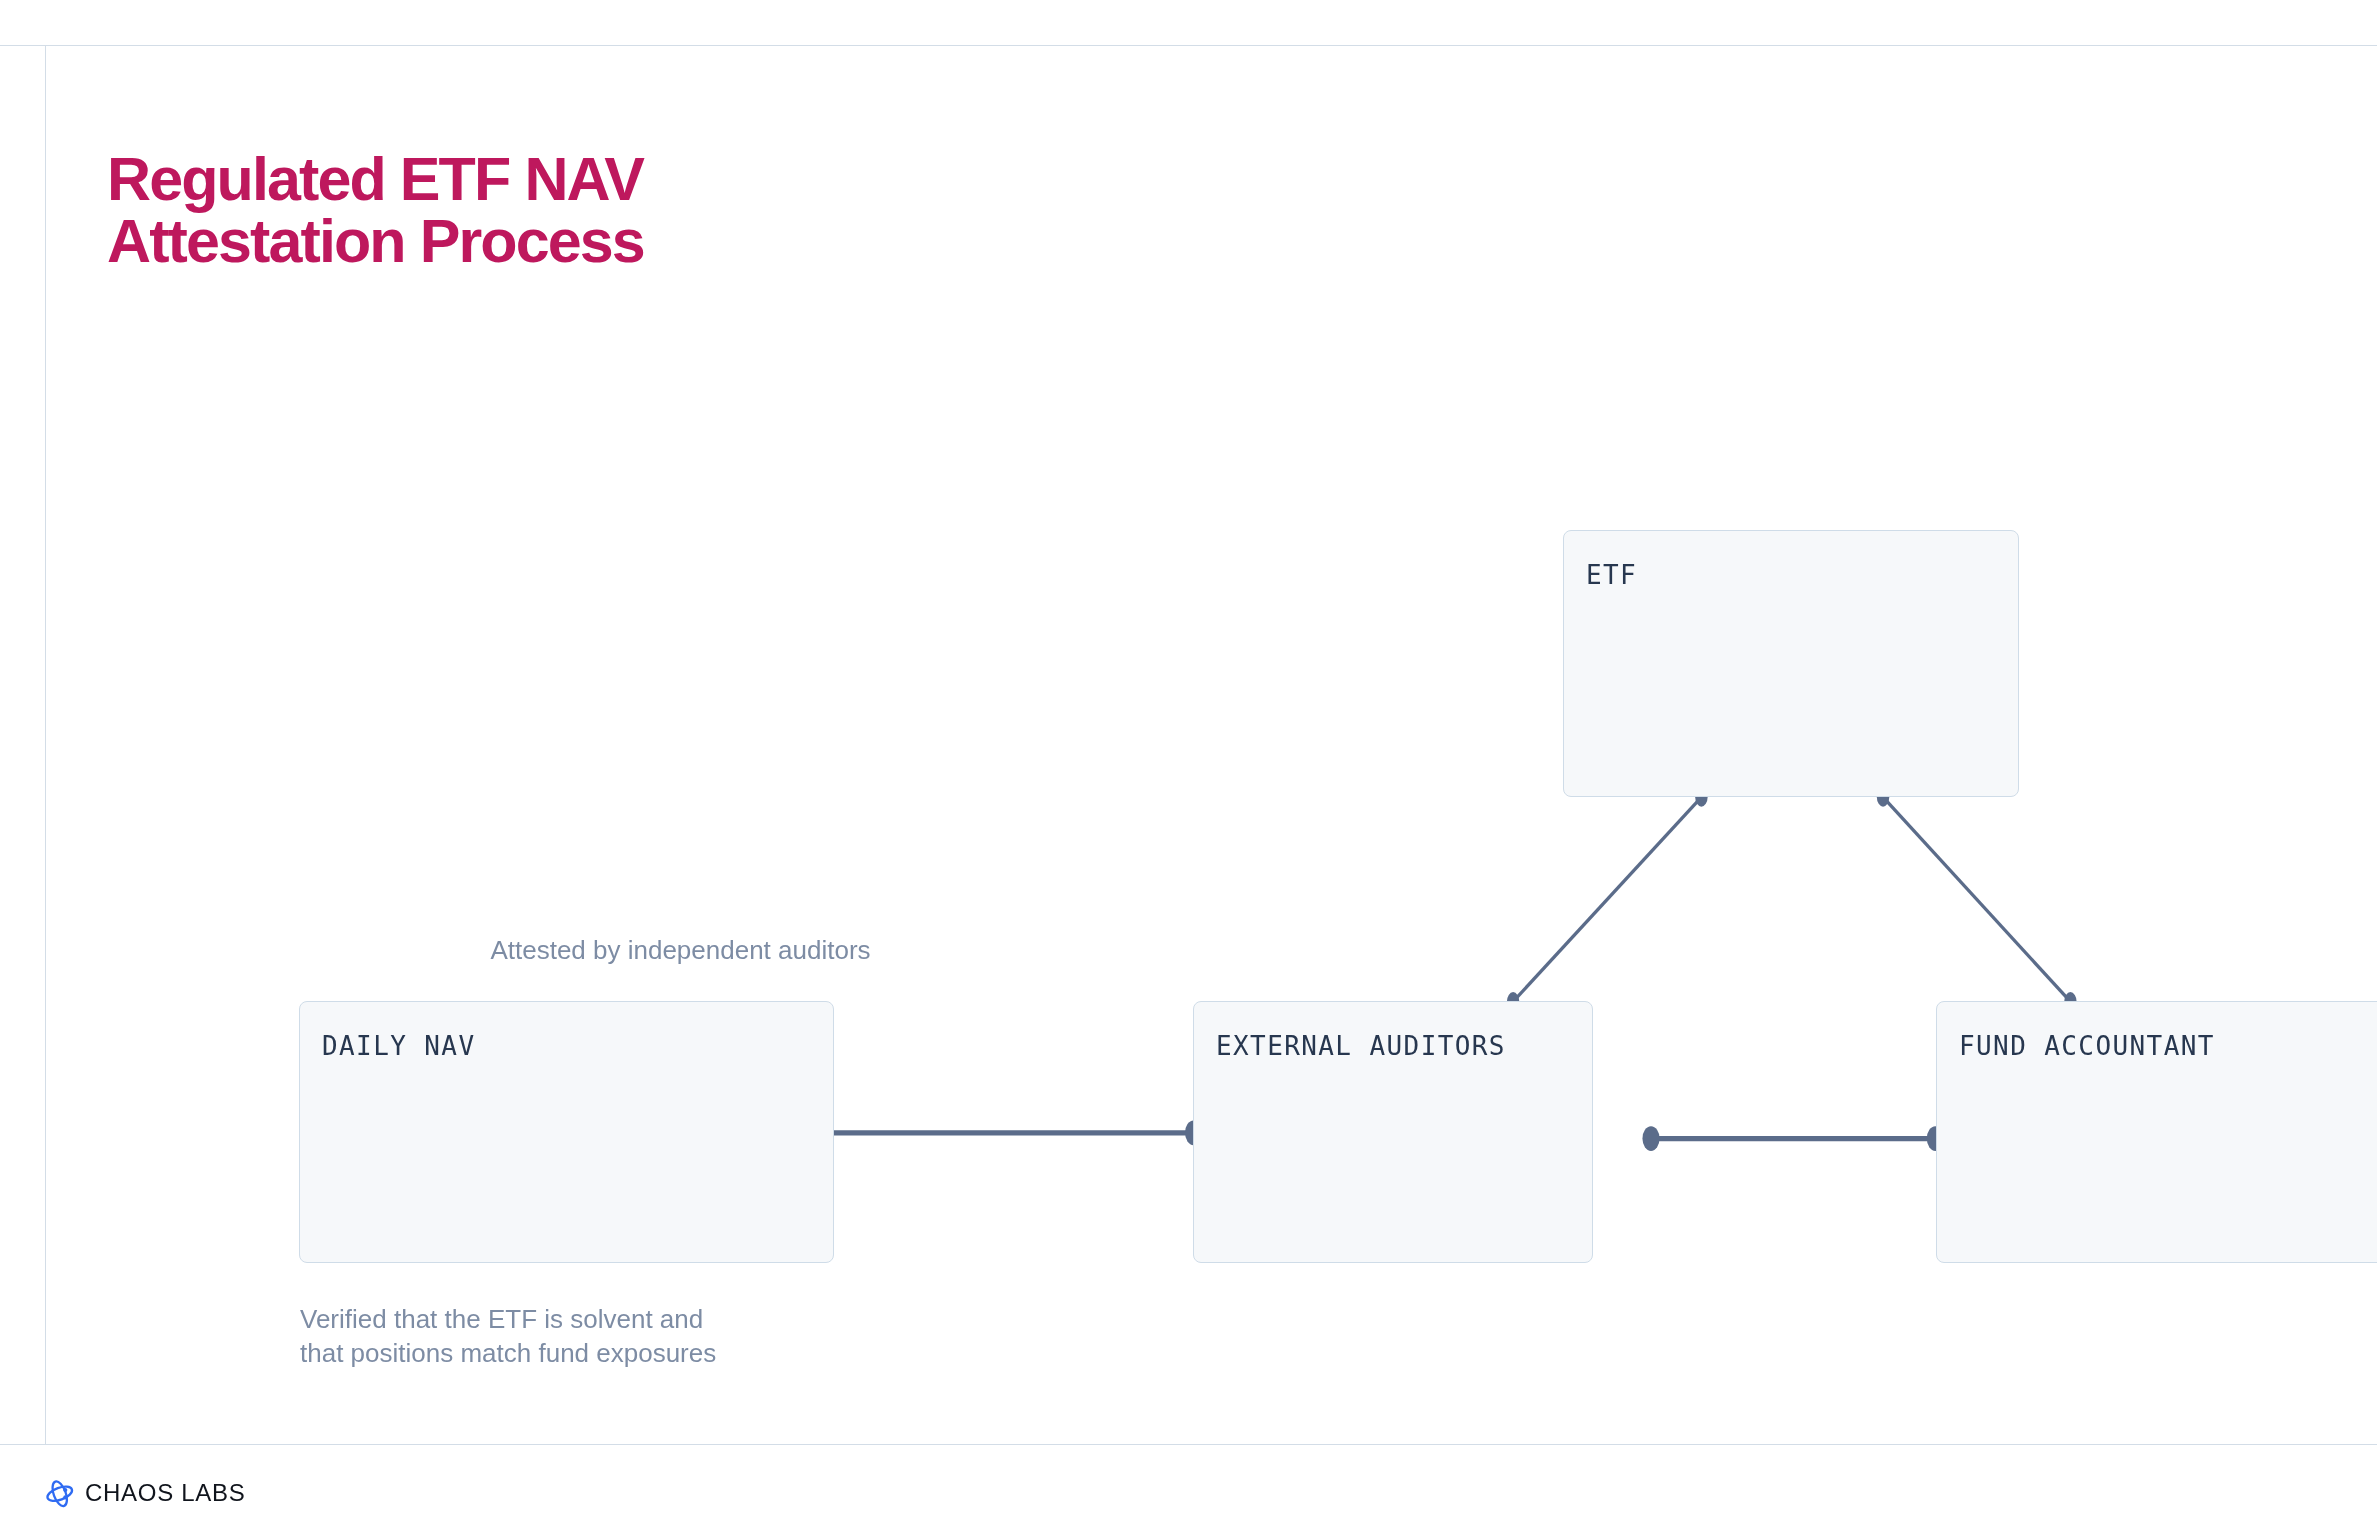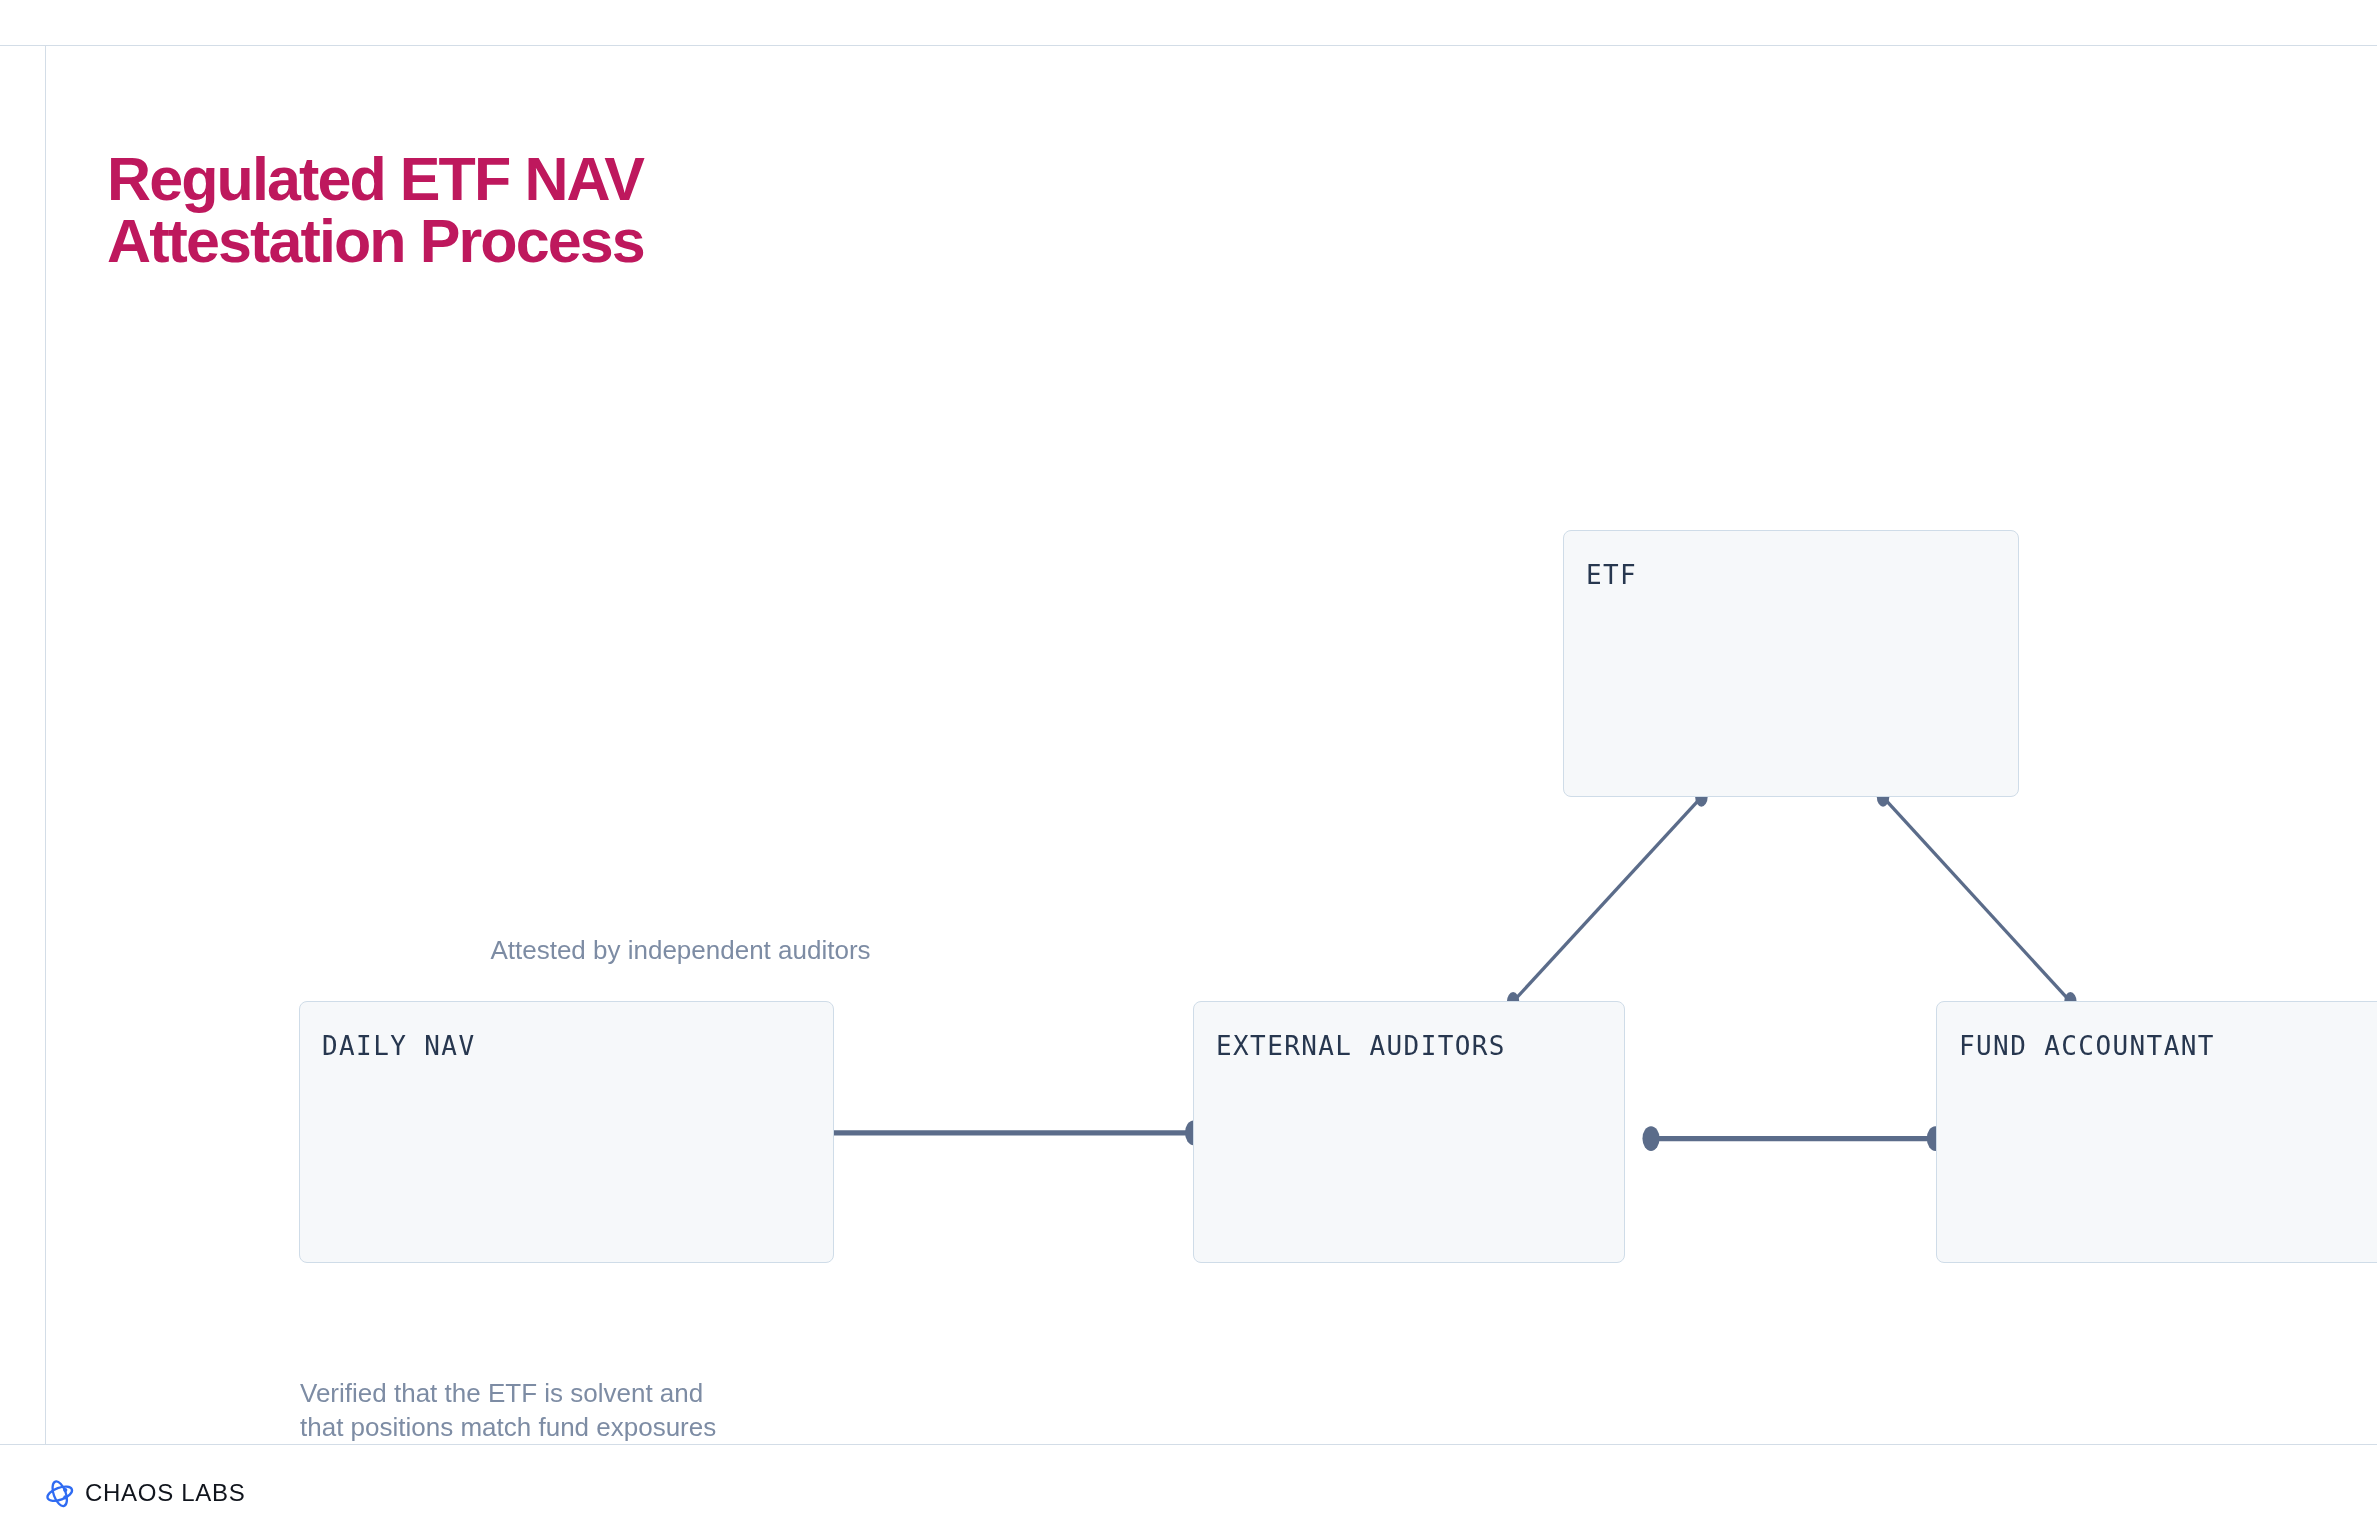--- a/index.html
+++ b/index.html
@@ -76,34 +76,34 @@
     top: 28.5px;
     font-family: "DejaVu Sans Mono", monospace;
     font-size: 26px;
     letter-spacing: 1.4px;
     color: #27374f;
     white-space: nowrap;
   }
 
   #node-etf      { left: 1563px; top: 530px; width: 456px;  height: 267px; }
   #node-daily    { left: 299px;  top: 1001px; width: 535px;  height: 262px; }
-  #node-auditors { left: 1193px; top: 1001px; width: 432px;  height: 262px; }
+  #node-auditors { left: 1193px; top: 1001px; width: 400px;  height: 262px; }
   #node-fund     { left: 1936px; top: 1001px; width: 456px;  height: 262px; }
 
   
   .anno {
     position: absolute;
     color: #7d8ca4;
     font-size: 26px;
     line-height: 1.32;
     letter-spacing: 0px;
     white-space: pre-line;
   }
   #anno-top    { left: 300px; top: 933px; width: 761px; text-align: center; }
-  #anno-bottom { left: 300px; top: 1376px; width: 713px; }
+  #anno-bottom { left: 300px; top: 1302px; width: 713px; }
 
   
   .footer {
     position: absolute;
     left: 0; top: 1446px;
     width: 2739px; height: 95px;
     display: flex;
     align-items: center;
   }
   .brand {

